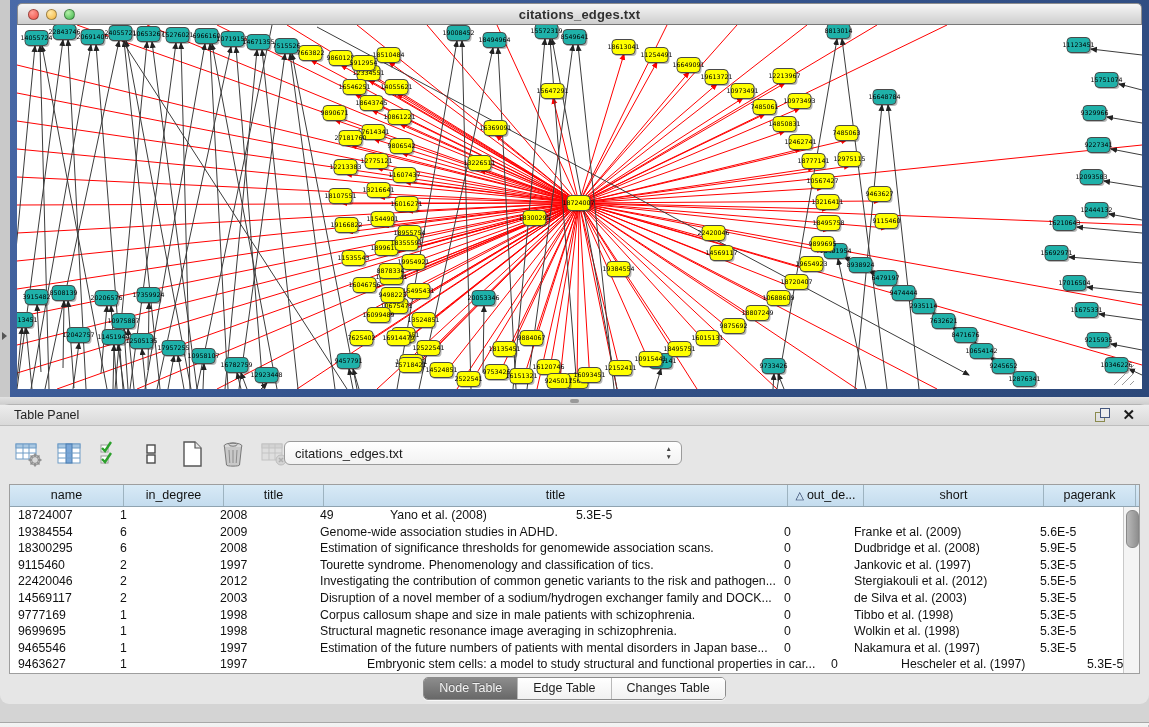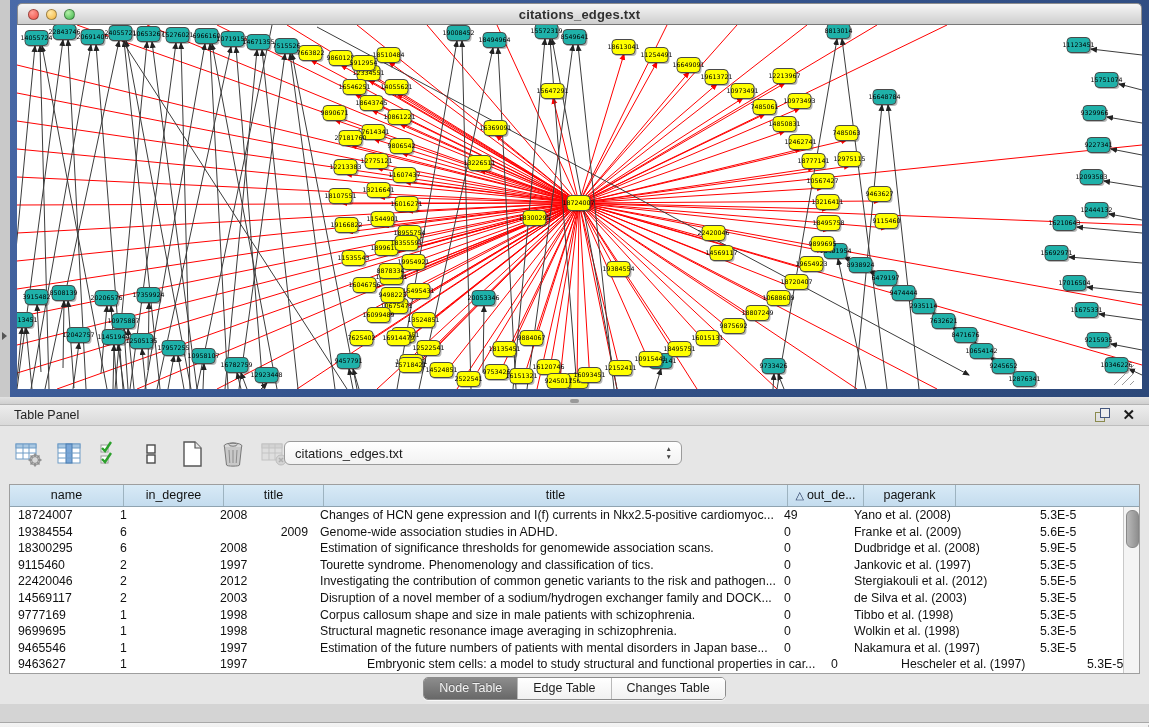--- a/index.html
+++ b/index.html
@@ -33,21 +33,21 @@
   .tl.green{left:46px;background:radial-gradient(circle at 35% 30%,#b4f0a8,#3eb54a);}
   .net-canvas{
     position:absolute;left:7px;right:7px;top:25px;bottom:8px;
     background:#ffffff;overflow:hidden;
   }
   .net-canvas svg{display:block;}
   
   .splitter{position:absolute;left:0;top:397px;width:1149px;height:7px;background:linear-gradient(#e2e2e2,#cfcfcf);}
   .splitter .grip{position:absolute;left:570px;top:2px;width:9px;height:4px;background:#9a9a9a;border-radius:2px;}
   
-  .table-panel{position:absolute;left:0;top:404px;width:1149px;height:299px;background:#e6e6e6;border-top:1px solid #b4b4b4;}
+  .table-panel{position:absolute;left:0;top:404px;width:1149px;height:299px;background:#e6e6e6;border-top:1px solid #b4b4b4;border-radius:9px;}
   .tp-header{position:absolute;left:0;top:0;width:100%;height:20px;background:linear-gradient(#ededed,#d9d9d9);border-bottom:1px solid #bdbdbd;}
   .tp-header .tp-title{position:absolute;left:14px;top:3px;font-size:12.5px;color:#222;}
   .float-icon{position:absolute;right:40px;top:3px;width:14px;height:14px;}
   .float-icon .sq1{position:absolute;left:0;top:4px;width:8px;height:8px;border:1.5px solid #8a8a4e;background:transparent;}
   .float-icon .sq2{position:absolute;left:5px;top:0;width:8px;height:8px;border:1.5px solid #44567e;background:#eee;}
   .close-icon{position:absolute;right:14px;top:1px;font-size:15px;font-weight:bold;color:#1a1a1a;cursor:default;}
   
   .tp-toolbar{position:absolute;left:8px;top:30px;height:42px;right:8px;}
   .tb-icons{position:absolute;left:6px;top:4px;display:flex;align-items:center;gap:13px;}
   .tb-btn{width:28px;height:30px;display:flex;align-items:center;justify-content:center;}
@@ -1133,36 +1133,36 @@
     </div>
   </div>
 
   <div class="tbl-wrap">
     <div class="tbl-head" id="tbl-head">
         <div class="th" style="width: 114px;">name</div>
         <div class="th" style="width: 100px;">in_degree</div>
         <div class="th" style="width: 100px;">title</div>
         <div class="th" style="width: 464px;">title</div>
         <div class="th" style="width: 76px;"><span class="sort-glyph">△</span>out_de...</div>
+        <div class="th" style="width: 180px;">short</div>
         <div class="th" style="width: 92px;">pagerank</div>
       </div>
     <div class="tbl-body" id="tbl-body">
         <div class="tr">
           <div class="td" style="width: 102px;">18724007</div>
           <div class="td" style="width: 100px;">1</div>
           <div class="td" style="width: 100px;">2008</div>
-          <div class="td" style="width: 464px;">Changes of HCN gene expression and I(f) currents in Nkx2.5-positive cardiomyoc...</div>
           <div class="td" style="width: 76px;">49</div>
           <div class="td center" style="width: 180px;">Yano et al. (2008)</div>
           <div class="td" style="width: 92px;">5.3E-5</div>
         </div>
         <div class="tr">
           <div class="td" style="width: 102px;">19384554</div>
           <div class="td" style="width: 100px;">6</div>
-          <div class="td" style="width: 100px; text-align: right;">2009</div>
+          <div class="td" style="width: 100px;">2009</div>
           <div class="td" style="width: 464px;">Genome-wide association studies in ADHD.</div>
           <div class="td" style="width: 76px;">0</div>
           <div class="td center" style="width: 180px;">Franke et al. (2009)</div>
           <div class="td" style="width: 92px;">5.6E-5</div>
         </div>
         <div class="tr">
           <div class="td" style="width: 102px;">18300295</div>
           <div class="td" style="width: 100px;">6</div>
           <div class="td" style="width: 100px;">2008</div>
           <div class="td" style="width: 464px;">Estimation of significance thresholds for genomewide association scans.</div>

